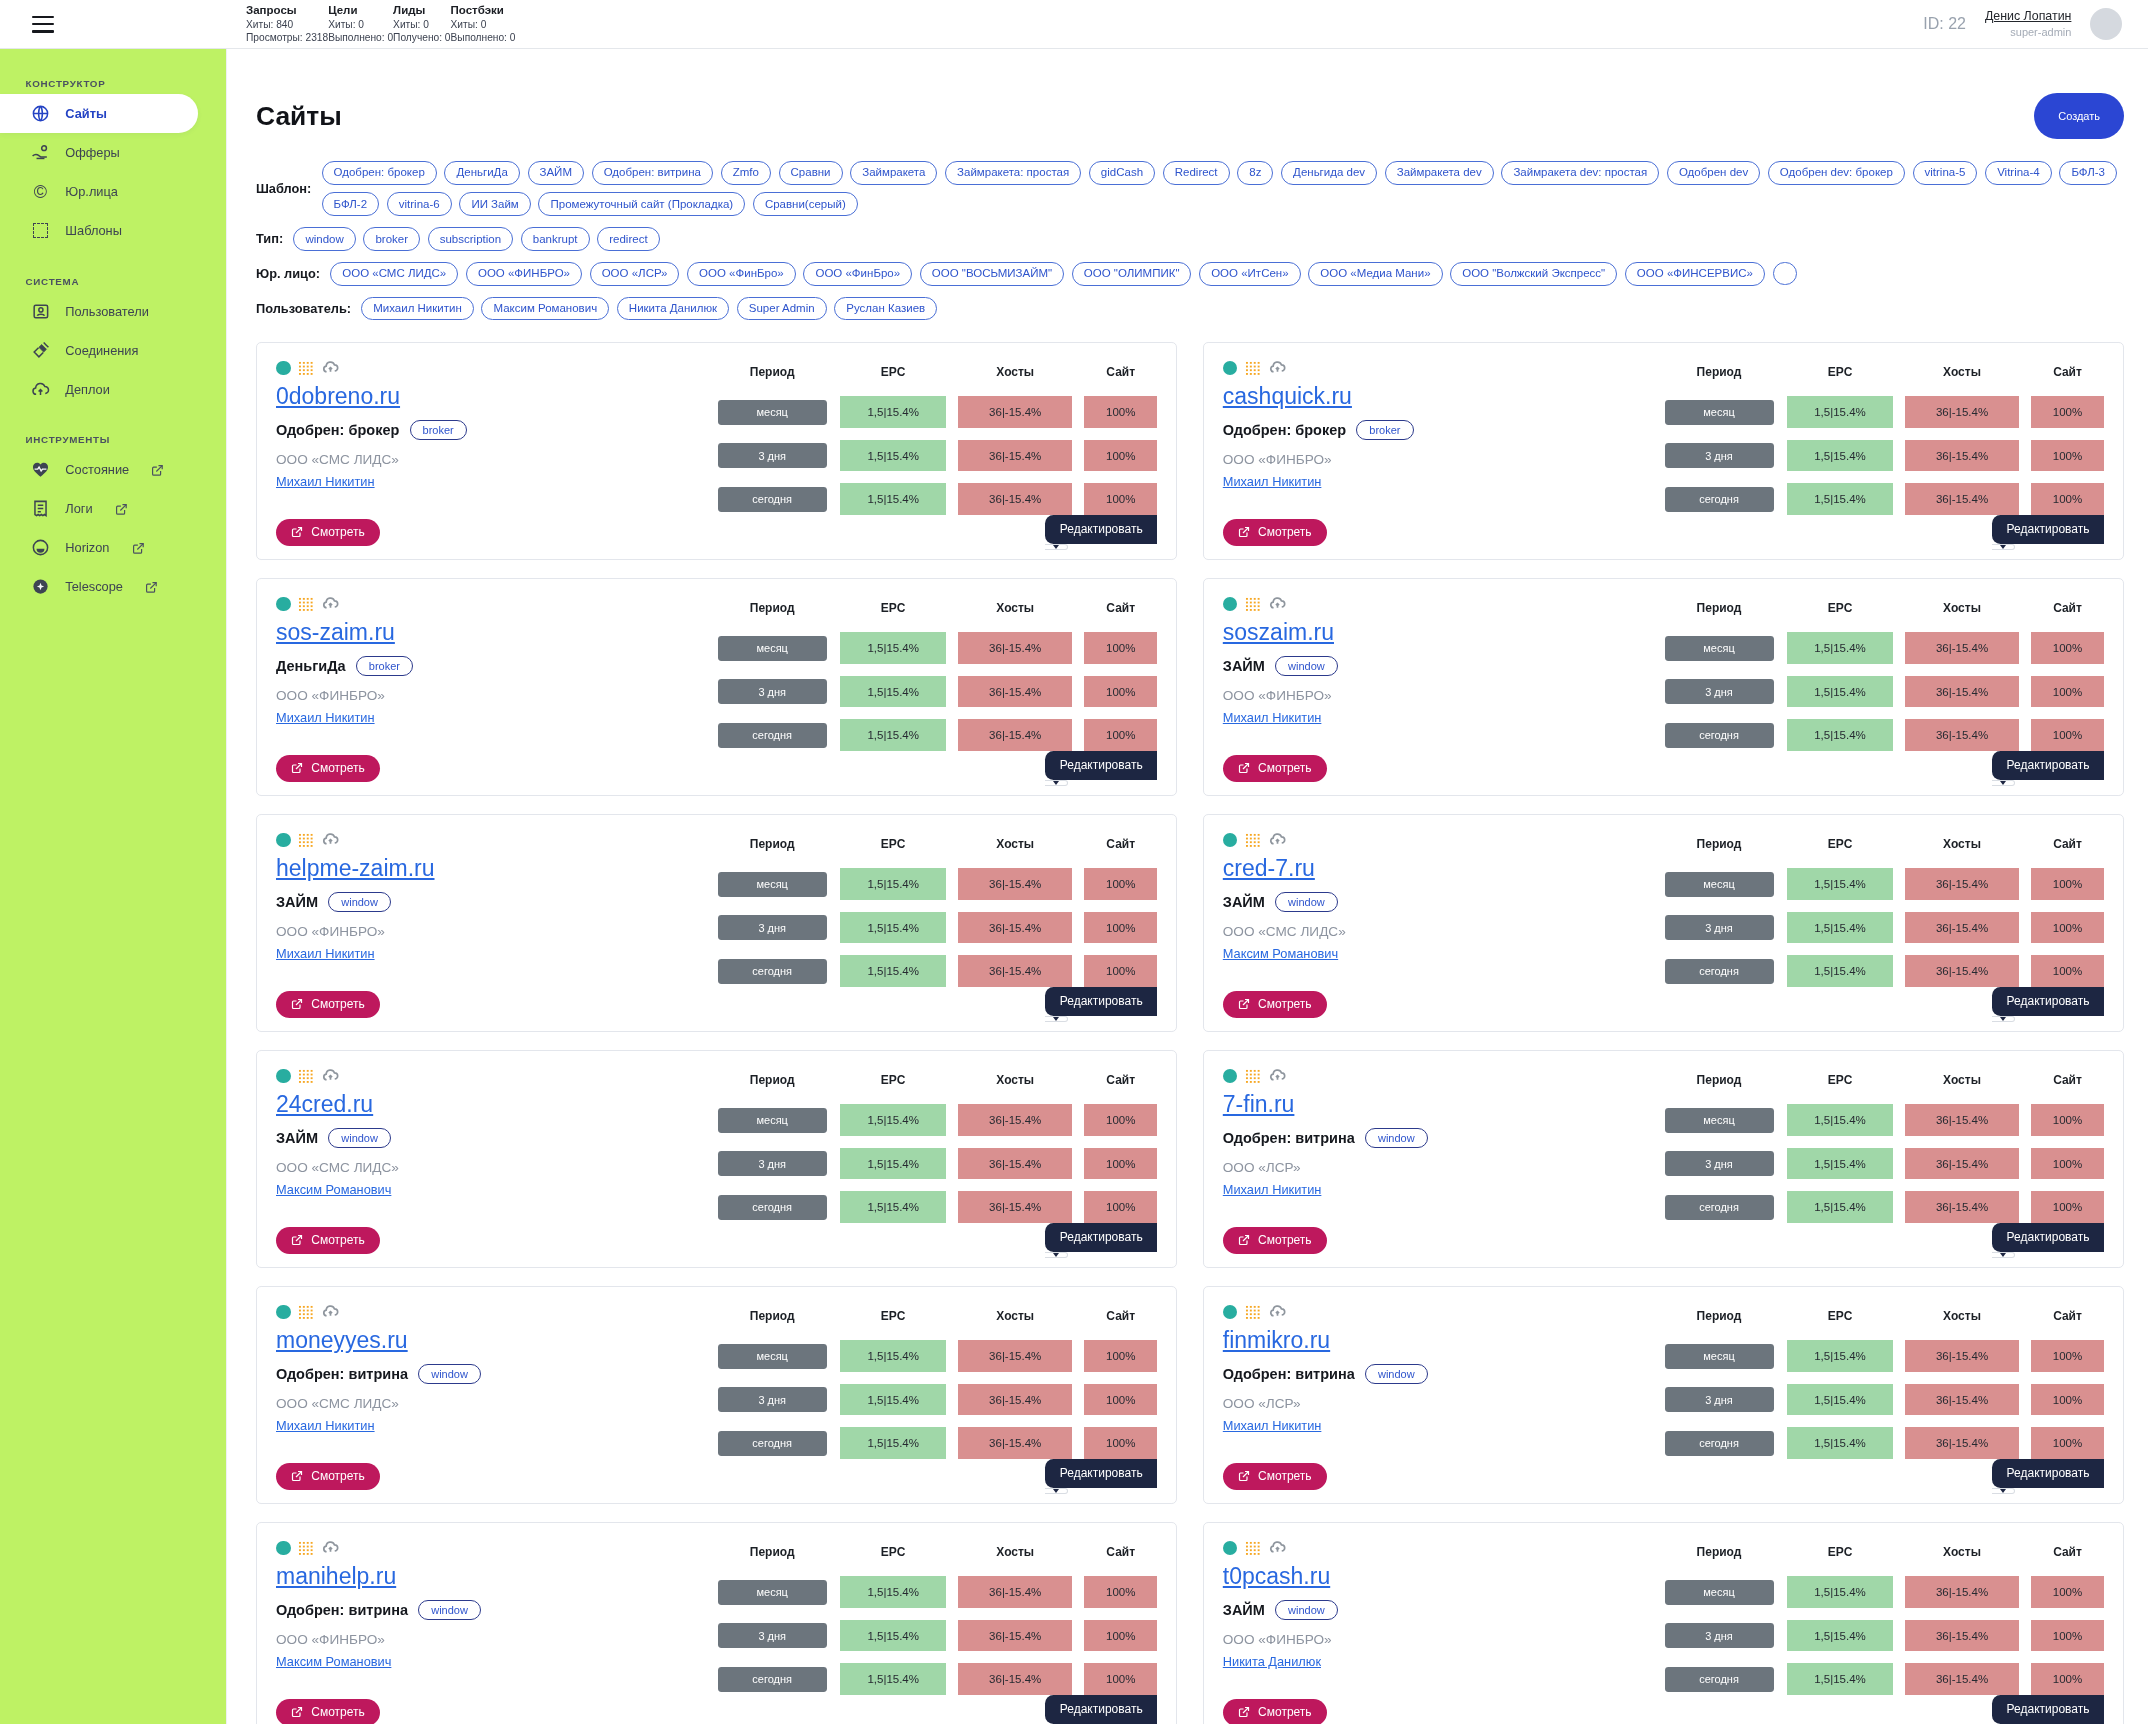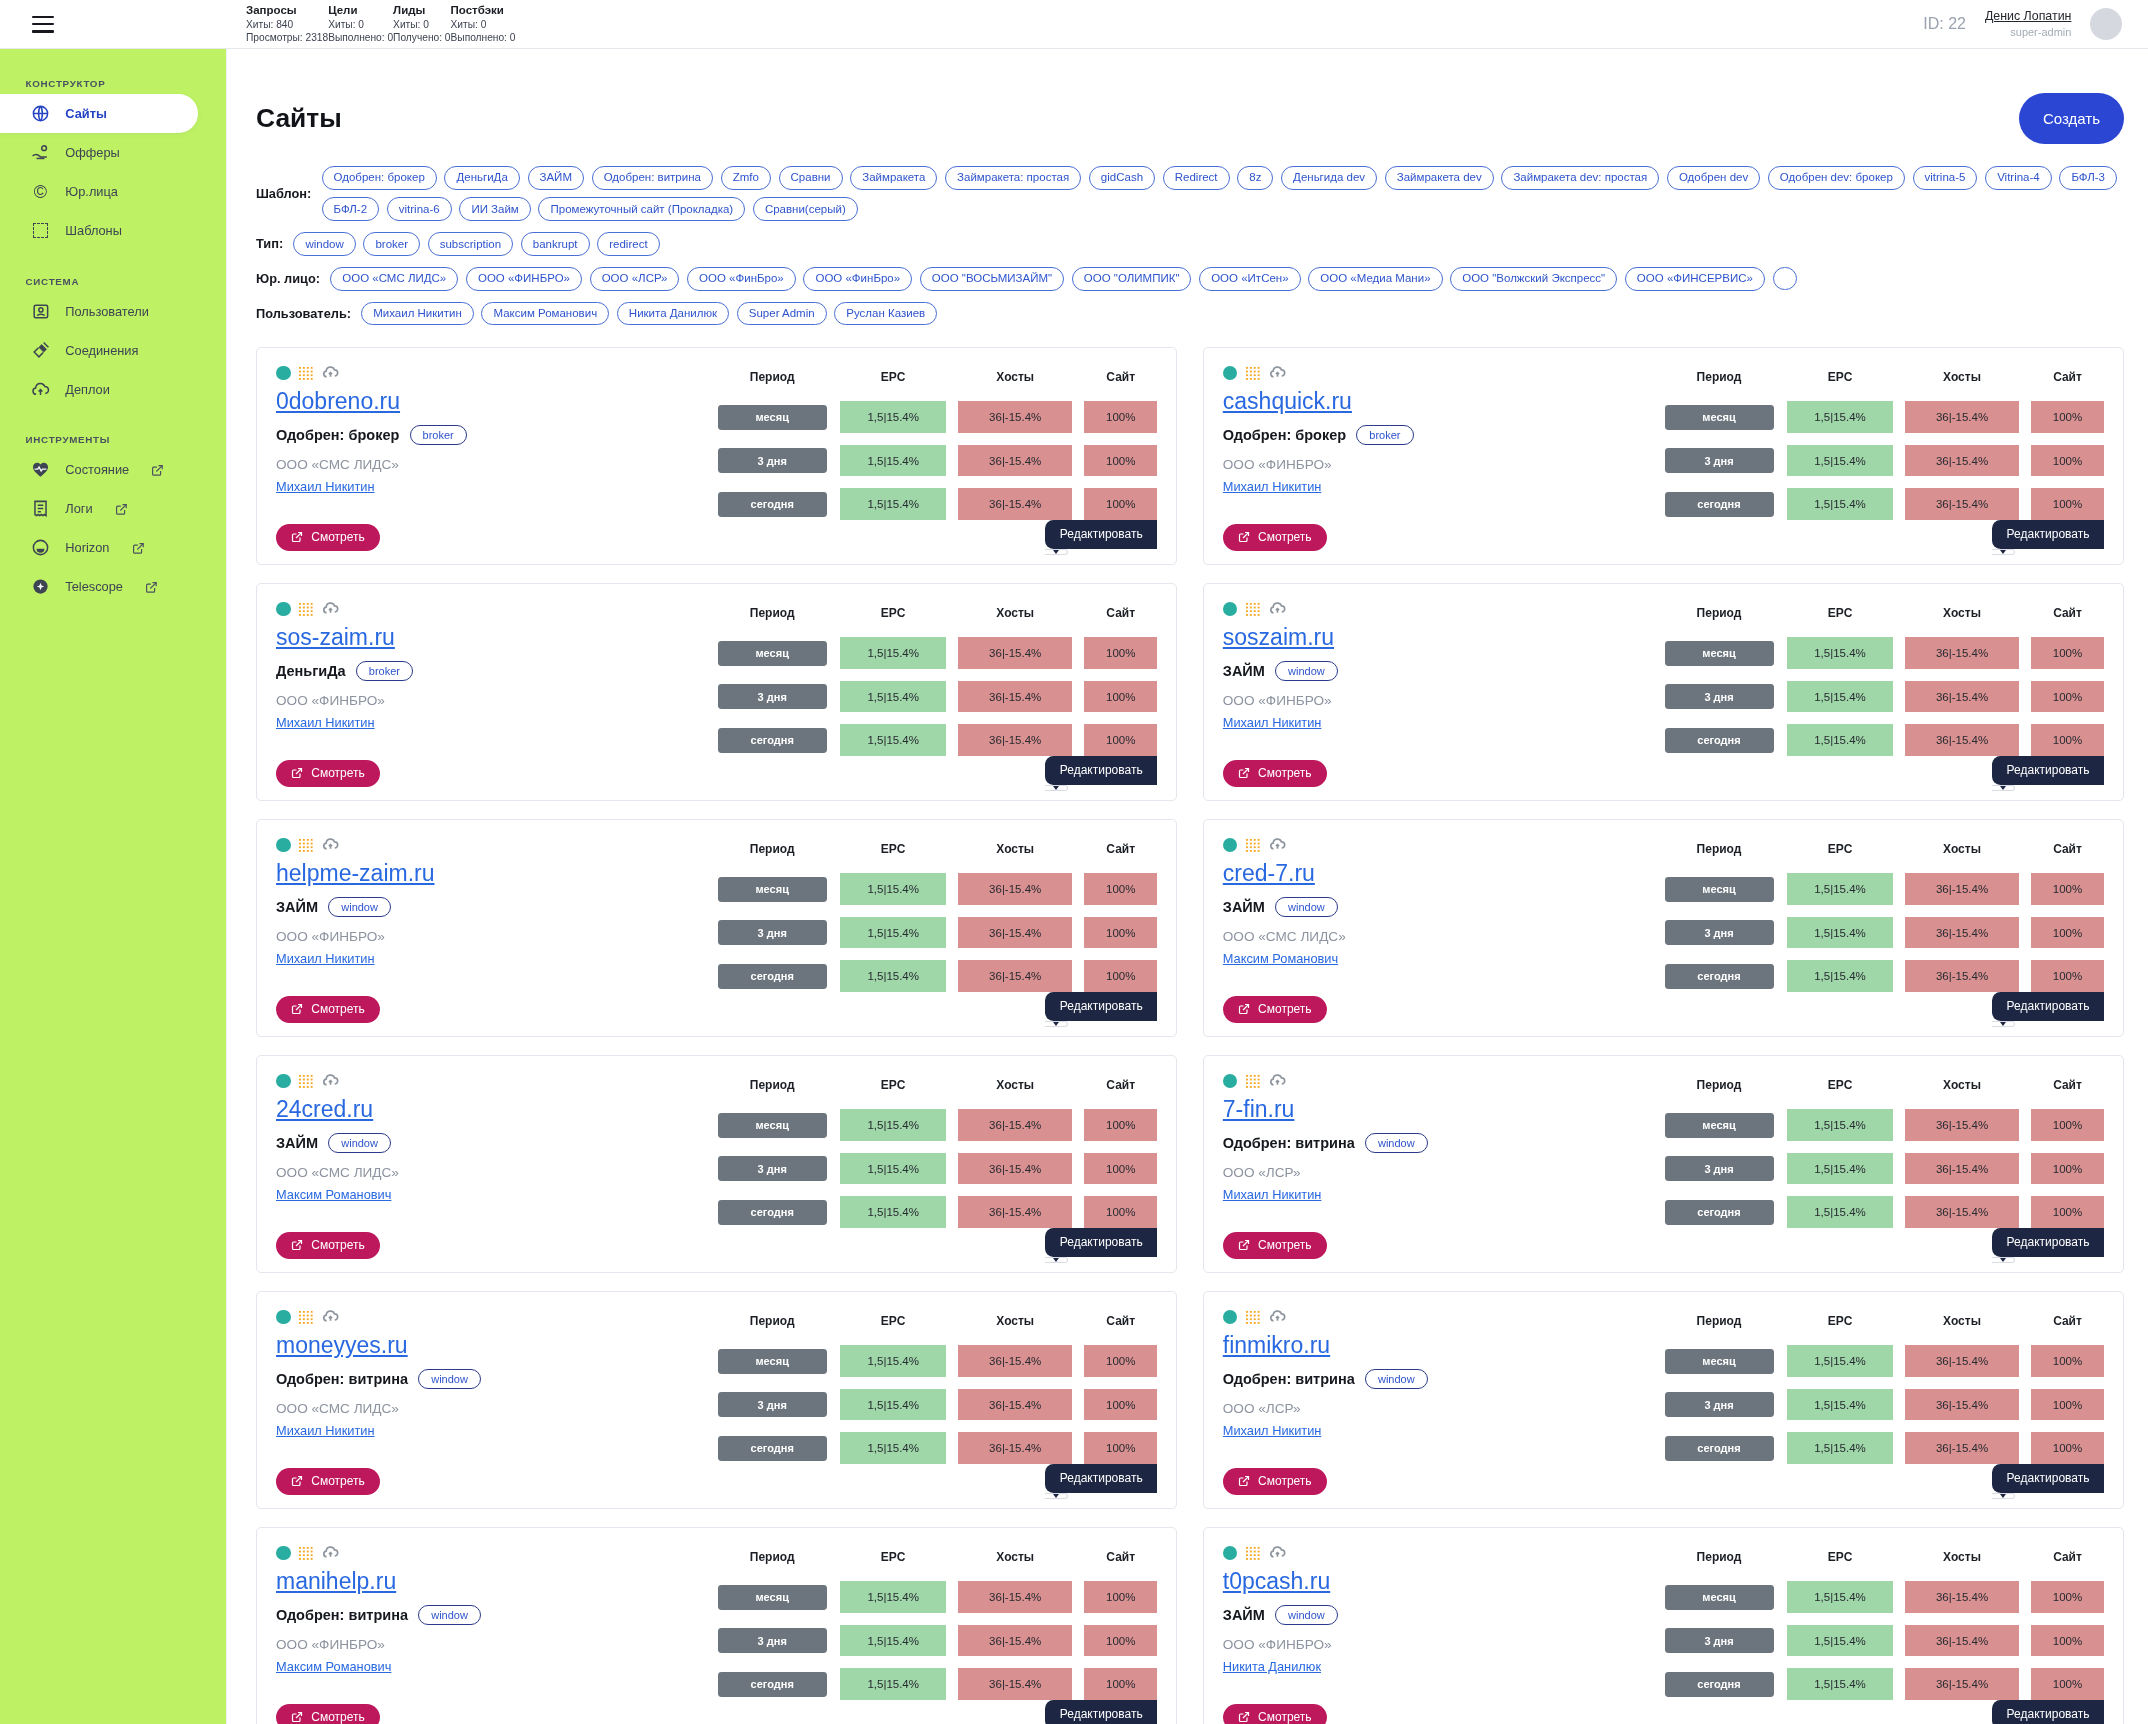--- a/index.html
+++ b/index.html
@@ -31,21 +31,21 @@
   .sitem.active { background:#fff; border-radius:0 22px 22px 0; width:198px; box-shadow:0 1.7px 5.1px rgba(40,60,120,.06); color:#2443c4; font-weight:bold; }
   .sitem.active .ic { color:#2443c4; }
   .dashed-sq { width:14.5px; height:14.5px; border:1.7px dashed #3d4452; }
   .ext { width:12.8px; height:12.8px; margin-left:6.8px; color:#4a5160; }
   .copy-glyph { font-size:18px; line-height:1; }
 
   
   .main { flex:1; overflow:hidden; padding:0 24px 0 29px; background:#fff; }
   .page-head { display:flex; align-items:center; justify-content:space-between; margin-top:44px; }
   .page-title { font-size:26.4px; font-weight:bold; color:#111318; }
-  .btn-create { background:#2b46d3; color:#fff; font-size:15px; border:none; border-radius:851px; padding:17px 24px; cursor:pointer; font-family:inherit; }
+  .btn-create { background:#2b46d3; color:#fff; font-size:11px; border:none; border-radius:851px; padding:17px 24px; cursor:pointer; font-family:inherit; }
 
   .filters { margin-top:22px; display:flex; flex-direction:column; gap:11px; }
   .frow { display:flex; align-items:center; }
   .flabel { font-size:12.8px; font-weight:bold; color:#15181e; margin-right:10.2px; white-space:nowrap; }
   .pills { display:flex; flex-wrap:wrap; gap:7.7px 7.7px; align-items:center; flex:1; }
   .pill { font-size:11.5px; color:#2e54cc; border:0.9px solid #4a6fd6; border-radius:851px; padding:3.4px 11px; background:#fff; cursor:pointer; white-space:nowrap; min-height:23px; min-width:23px; line-height:1.3; }
 
   
   .grid { margin-top:22px; display:grid; grid-template-columns:1fr 1fr; gap:18px 25.6px; }
   .card { background:#fff; border:0.9px solid #e3e6ec; border-radius:5.1px; height:218px; padding:17px 19px 15.3px 19px; display:flex; flex-direction:column; }
@@ -60,21 +60,21 @@
   .tpl-name { font-size:14.5px; font-weight:bold; color:#15181e; }
   .type-pill { font-size:11px; color:#2e54cc; border:0.9px solid #2c3a8c; border-radius:851px; padding:2.6px 12px; }
   .org { margin-top:12.8px; font-size:13.6px; color:#8d94a0; }
   .userlink { display:inline-block; margin-top:6.8px; font-size:12.8px; color:#2868e0; text-decoration:underline; }
 
   .stat-table { display:grid; grid-template-columns:112px 106px 114px 73px; grid-auto-rows:auto; gap:12px; align-content:start; }
   .th { height:24px; display:flex; align-items:center; justify-content:center; font-size:12px; font-weight:bold; color:#1c2026; }
   .td { height:31.5px; display:flex; align-items:center; justify-content:center; font-size:11.5px; color:#262a31; }
   .td.green { background:#a0d7a8; }
   .td.red { background:#d99090; }
-  .period-btn { width:109px; height:25px; background:#6c757d; color:#fff; font-size:11px; font-weight:bold; border:none; border-radius:3.4px; cursor:pointer; font-family:inherit; }
+  .period-btn { width:109px; height:25px; background:#6c757d; color:#fff; font-size:11px; font-weight:normal; border:none; border-radius:3.4px; cursor:pointer; font-family:inherit; }
 
   .card-foot { margin-top:auto; display:flex; align-items:center; justify-content:space-between; }
   .btn-view { background:#be185d; color:#fff; border:none; border-radius:851px; padding:6.8px 15.3px; font-size:12px; display:flex; align-items:center; gap:8px; cursor:pointer; font-family:inherit; }
   .btn-view svg { width:12px; height:12px; }
   .split-btn { display:flex;flex-direction:column; }
   .btn-edit { background:#1d2642; color:#fff; border:none; border-radius:8.5px 0 0 8.5px; padding:7.7px 14.5px; font-size:12px; cursor:pointer; font-family:inherit; }
   .btn-caret { width:23px; background:#fff; border:0.9px solid #d9dde3; border-left:none; border-radius:0 8.5px 8.5px 0; display:flex; align-items:center; justify-content:center; cursor:pointer; }
   .caret { width:0; height:0; border-left:3.4px solid transparent; border-right:3.4px solid transparent; border-top:4.3px solid #1d2642; }
 </style>
 </head>

